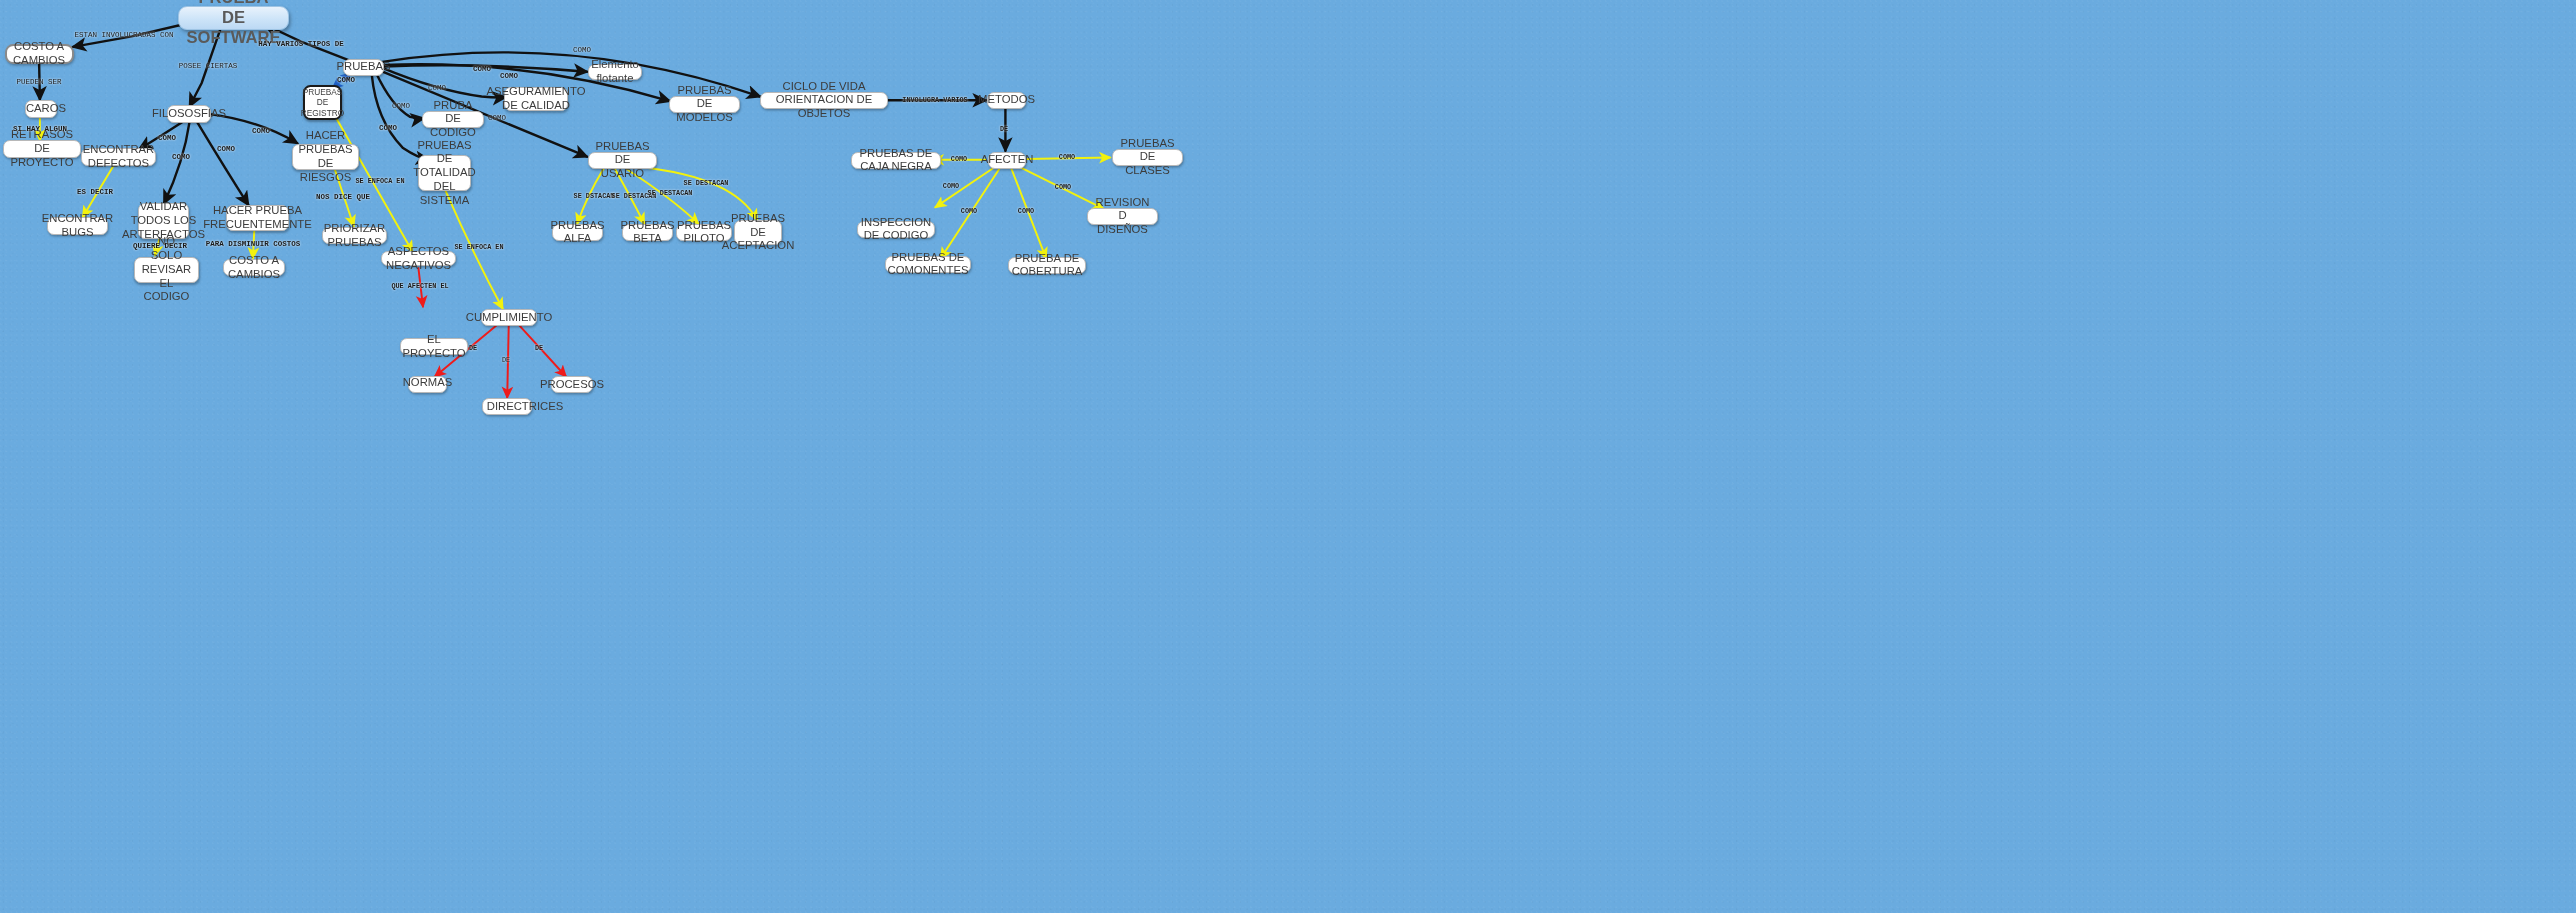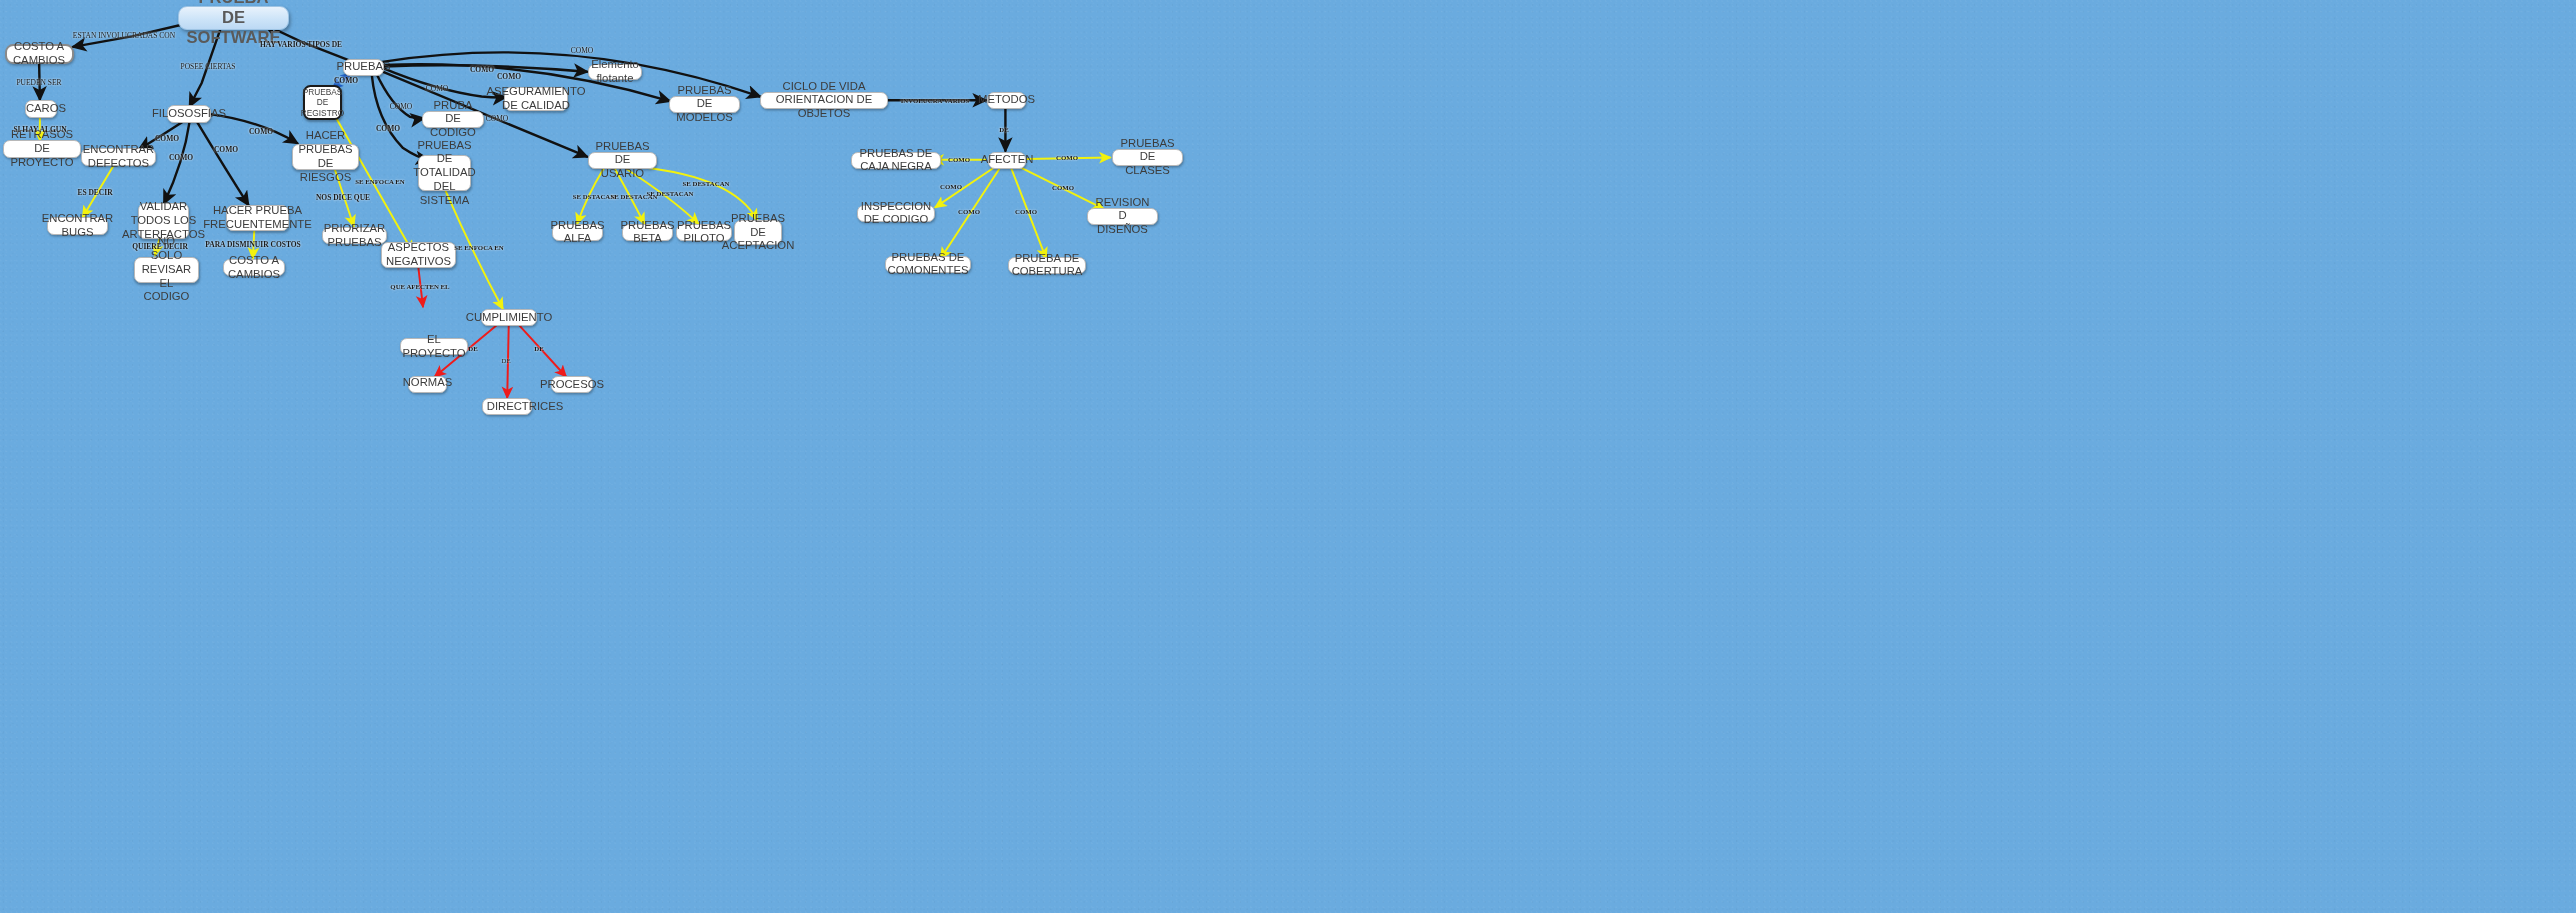--- a/index.html
+++ b/index.html
@@ -60,21 +60,21 @@
     border: 2.3px solid #1b1b1b;
     border-radius: 7.5px;
     box-shadow: 0.8px 1.5px 2.3px rgba(0,0,0,0.3);
   }
   .node.gray {
     border: 2.3px solid #8a8a8a;
     border-radius: 8.3px;
   }
   .edge-label {
     position: absolute;
-    font-family: Liberation Serif, serif;
+    font-family: Liberation Mono, monospace;
     font-size: 7.5px;
     color: #1a1a1a;
     white-space: nowrap;
     transform: translate(-50%, -50%);
     text-shadow:
        0 0 2.3px rgba(255,255,255,0.55),
        0 0 2.3px rgba(255,255,255,0.55);
   }
   .edge-label.bold { font-weight: bold; }
   .edge-label.small { font-size: 6.8px; }
@@ -235,21 +235,21 @@
   <div class="node" style="left:343px; top:59px; width:41px; height:16.6px;">
     <span>PRUEBAS</span>
   </div>
 
   <div class="node thick" style="left:303px; top:85px; width:39px; height:35px; font-size:8.3px;">
     <span>PRUEBAS
 DE
 REGISTRO</span>
   </div>
 
-  <div class="node" style="left:381px; top:242px; width:75px; height:26px;">
+  <div class="node" style="left:381px; top:251px; width:75px; height:15px;">
     <span>ASPECTOS NEGATIVOS</span>
   </div>
 
   <div class="node" style="left:400px; top:307px; width:68px; height:17.3px;margin-top:31px;">
     <span>EL PROYECTO</span>
   </div>
 
   <div class="node" style="left:418px; top:155px; width:53px; height:36px;">
     <span>PRUEBAS DE
 TOTALIDAD
@@ -323,21 +323,21 @@
   </div>
 
   <div class="node" style="left:851px; top:152px; width:90px; height:16.6px;">
     <span>PRUEBAS DE CAJA NEGRA</span>
   </div>
 
   <div class="node" style="left:1112px; top:149px; width:71px; height:16.6px;">
     <span>PRUEBAS DE CLASES</span>
   </div>
 
-  <div class="node" style="left:857px; top:205px; width:78px; height:16.6px;">
+  <div class="node" style="left:857px; top:221px; width:78px; height:16.6px;">
     <span>INSPECCION DE CODIGO</span>
   </div>
 
   <div class="node" style="left:885px; top:256px; width:86px; height:16.6px;">
     <span>PRUEBAS DE COMONENTES</span>
   </div>
 
   <div class="node" style="left:1008px; top:257px; width:78px; height:16.6px;">
     <span>PRUEBA DE COBERTURA</span>
   </div>

